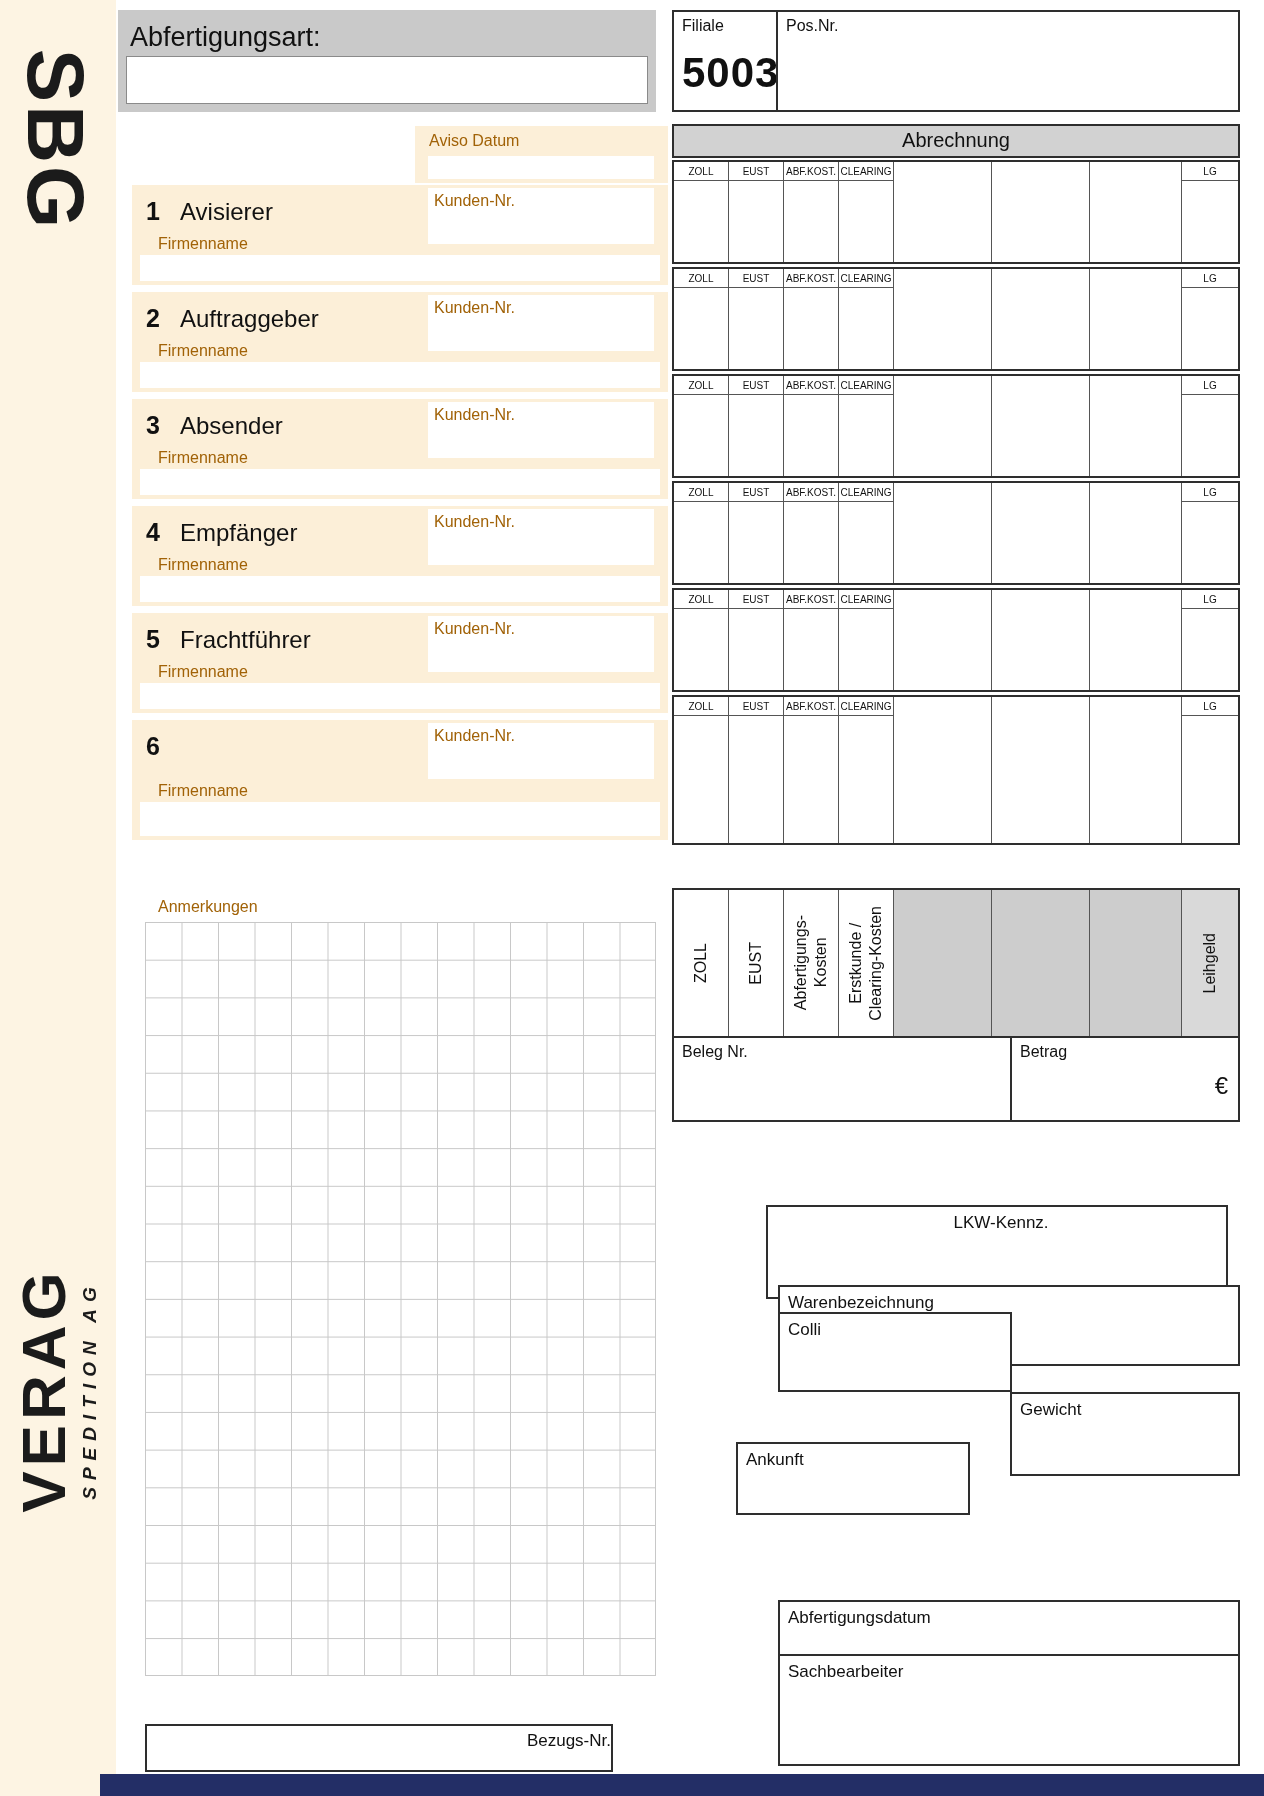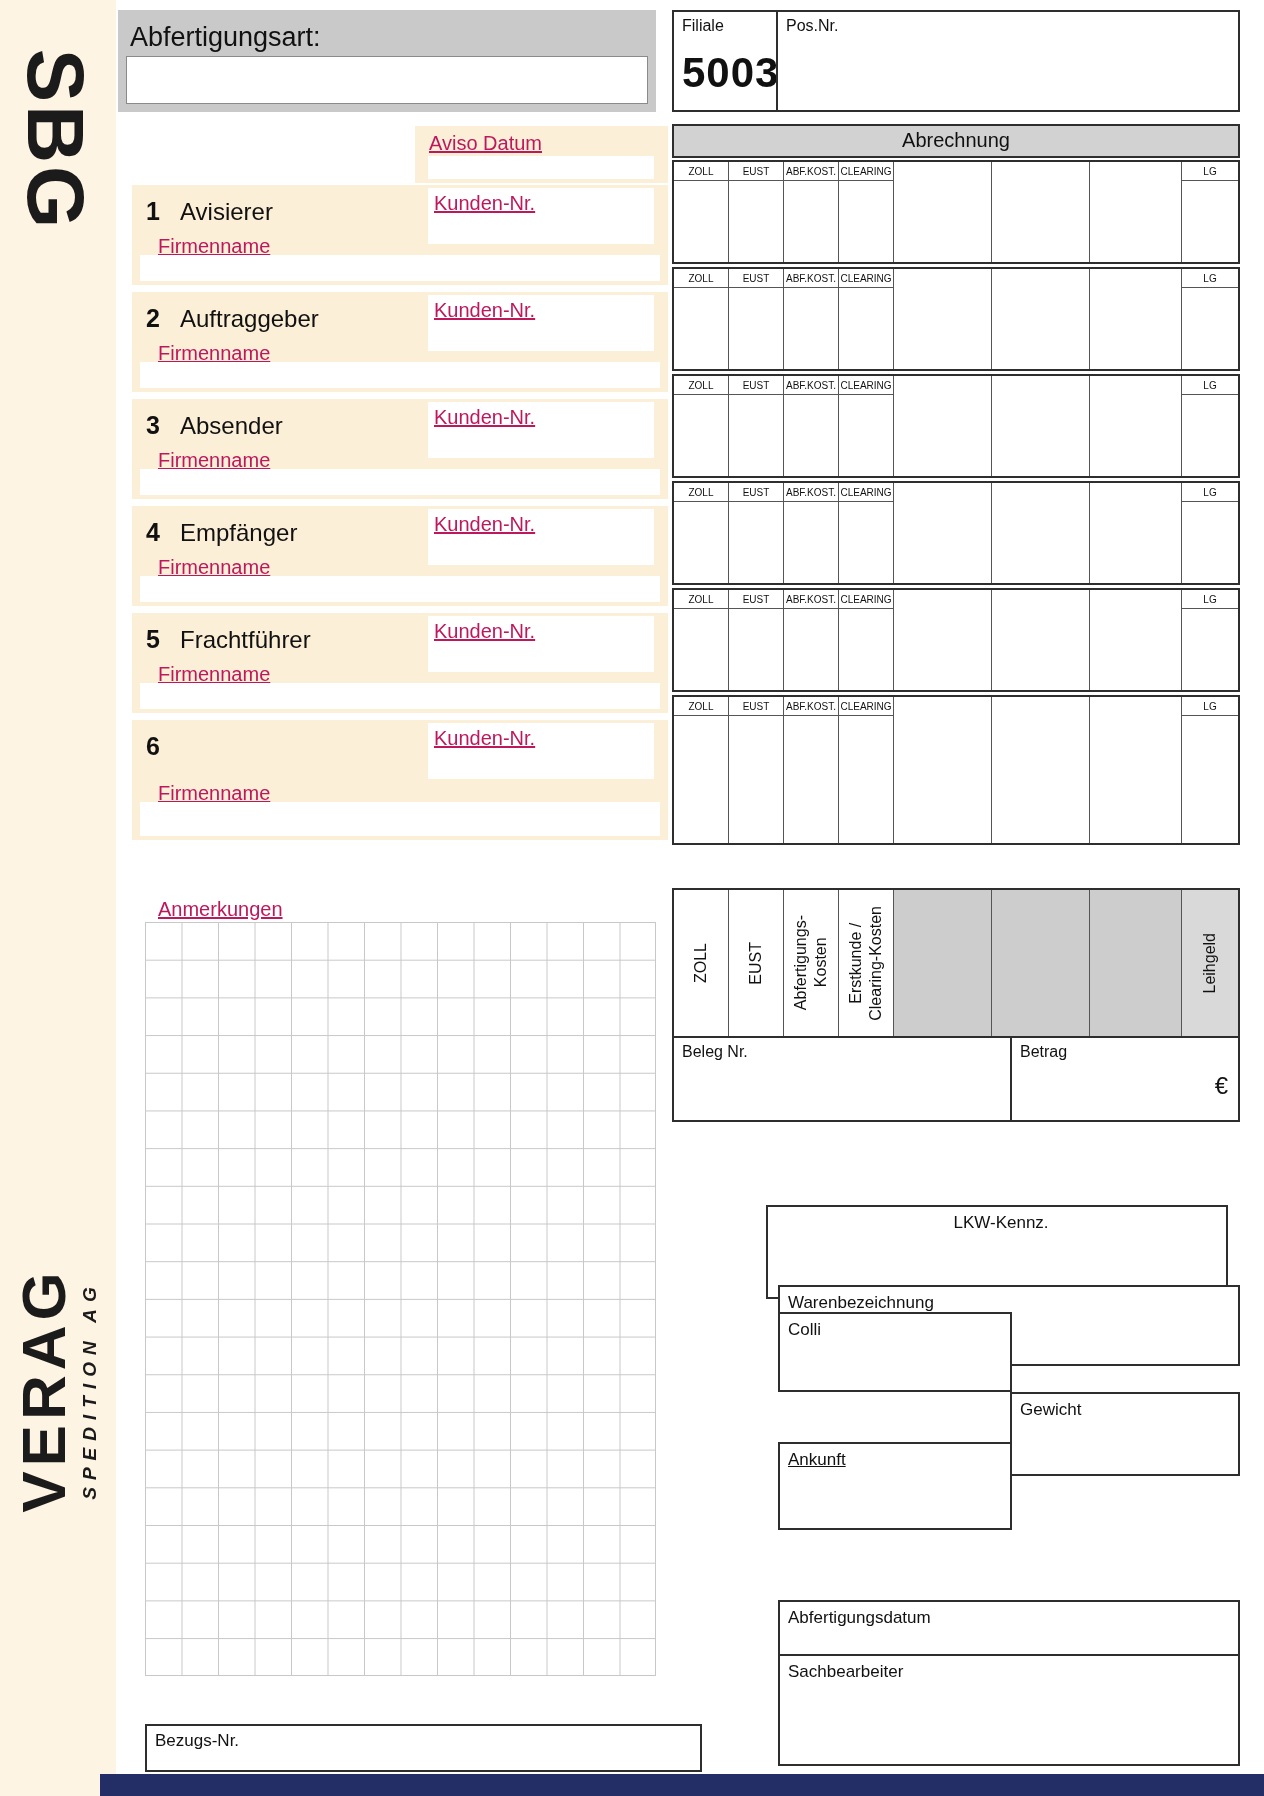--- a/index.html
+++ b/index.html
@@ -52,49 +52,49 @@
     font-size:16px;line-height:1.25;text-align:center;}
 
   #beleg-box{left:672px;top:1036px;width:340px;height:86px;}
   #betrag-box{left:1010px;top:1036px;width:230px;height:86px;}
   #euro-sign{position:absolute;right:10px;top:34px;font-size:24px;}
 
   
   #aviso-block{position:absolute;left:415px;top:126px;width:253px;height:57px;background:var(--cream,#fcefd8);}
   #aviso-block .sm-label{padding:6px 0 0 14px;}
   #aviso-input{position:absolute;left:13px;top:30px;width:226px;height:23px;background:#fff;}
-  .sm-label{font-size:20px;color:#be185d;text-decoration:underline;}
+  .sm-label{font-size:16px;color:#a16207;}
   .section{position:absolute;left:132px;width:536px;background:var(--cream,#fcefd8);}
   .sec-num{position:absolute;left:14px;top:12px;font-size:25px;font-weight:700;}
   .sec-title{position:absolute;left:48px;top:13px;font-size:24px;}
   .kunden-box{position:absolute;left:296px;top:3px;width:226px;height:56px;background:#fff;}
   .kunden-box .sm-label{padding:4px 0 0 6px;}
   .firma-label{position:absolute;left:26px;top:50px;}
   .firma-box{position:absolute;left:8px;top:70px;width:520px;height:26px;background:#fff;}
   .section.tall .firma-label{top:62px;}
   .section.tall .firma-box{top:82px;height:34px;}
 
   
   #anmerkungen-label{position:absolute;left:158px;top:898px;}
   #anmerkungen-grid{position:absolute;left:145px;top:922px;width:511px;height:754px;
     background-image:linear-gradient(to right,#c8c8c8 1px,transparent 1px),
                      linear-gradient(to bottom,#c8c8c8 1px,transparent 1px);
     background-size:36.5px 37.7px;
     border-right:1px solid #c8c8c8;border-bottom:1px solid #c8c8c8;}
-  #bezugs-box{left:145px;top:1724px;width:557px;height:48px;}
+  #bezugs-box{left:145px;top:1724px;width:468px;height:48px;text-align:right;}
   #bezugs-box .bx-label{font-size:17px;}
 
   
   .dbox{position:absolute;background:#fff;border:2px solid #2e2e2e;}
   .dbox .bx-label{font-size:17px;padding:6px 0 0 8px;}
   #lkw-box{left:766px;top:1205px;width:462px;height:94px;text-align:center;}
   #waren-box{left:778px;top:1285px;width:462px;height:81px;}
   #colli-box{left:778px;top:1312px;width:234px;height:80px;}
   #gewicht-box{left:1010px;top:1392px;width:230px;height:84px;}
-  #ankunft-box{left:778px;top:1442px;width:234px;height:88px;text-decoration:underline;}
+  #ankunft-box{left:736px;top:1442px;width:234px;height:73px;}
   #abfahrt-box{left:1010px;top:1442px;width:230px;height:80px;}
   #abfdatum-box{left:778px;top:1600px;width:462px;height:56px;}
   #sachbearbeiter-box{left:778px;top:1654px;width:462px;height:112px;}
 </style>
 </head>
 <body>
 
 <div id="page">
 
   <div id="left-strip"></div>

